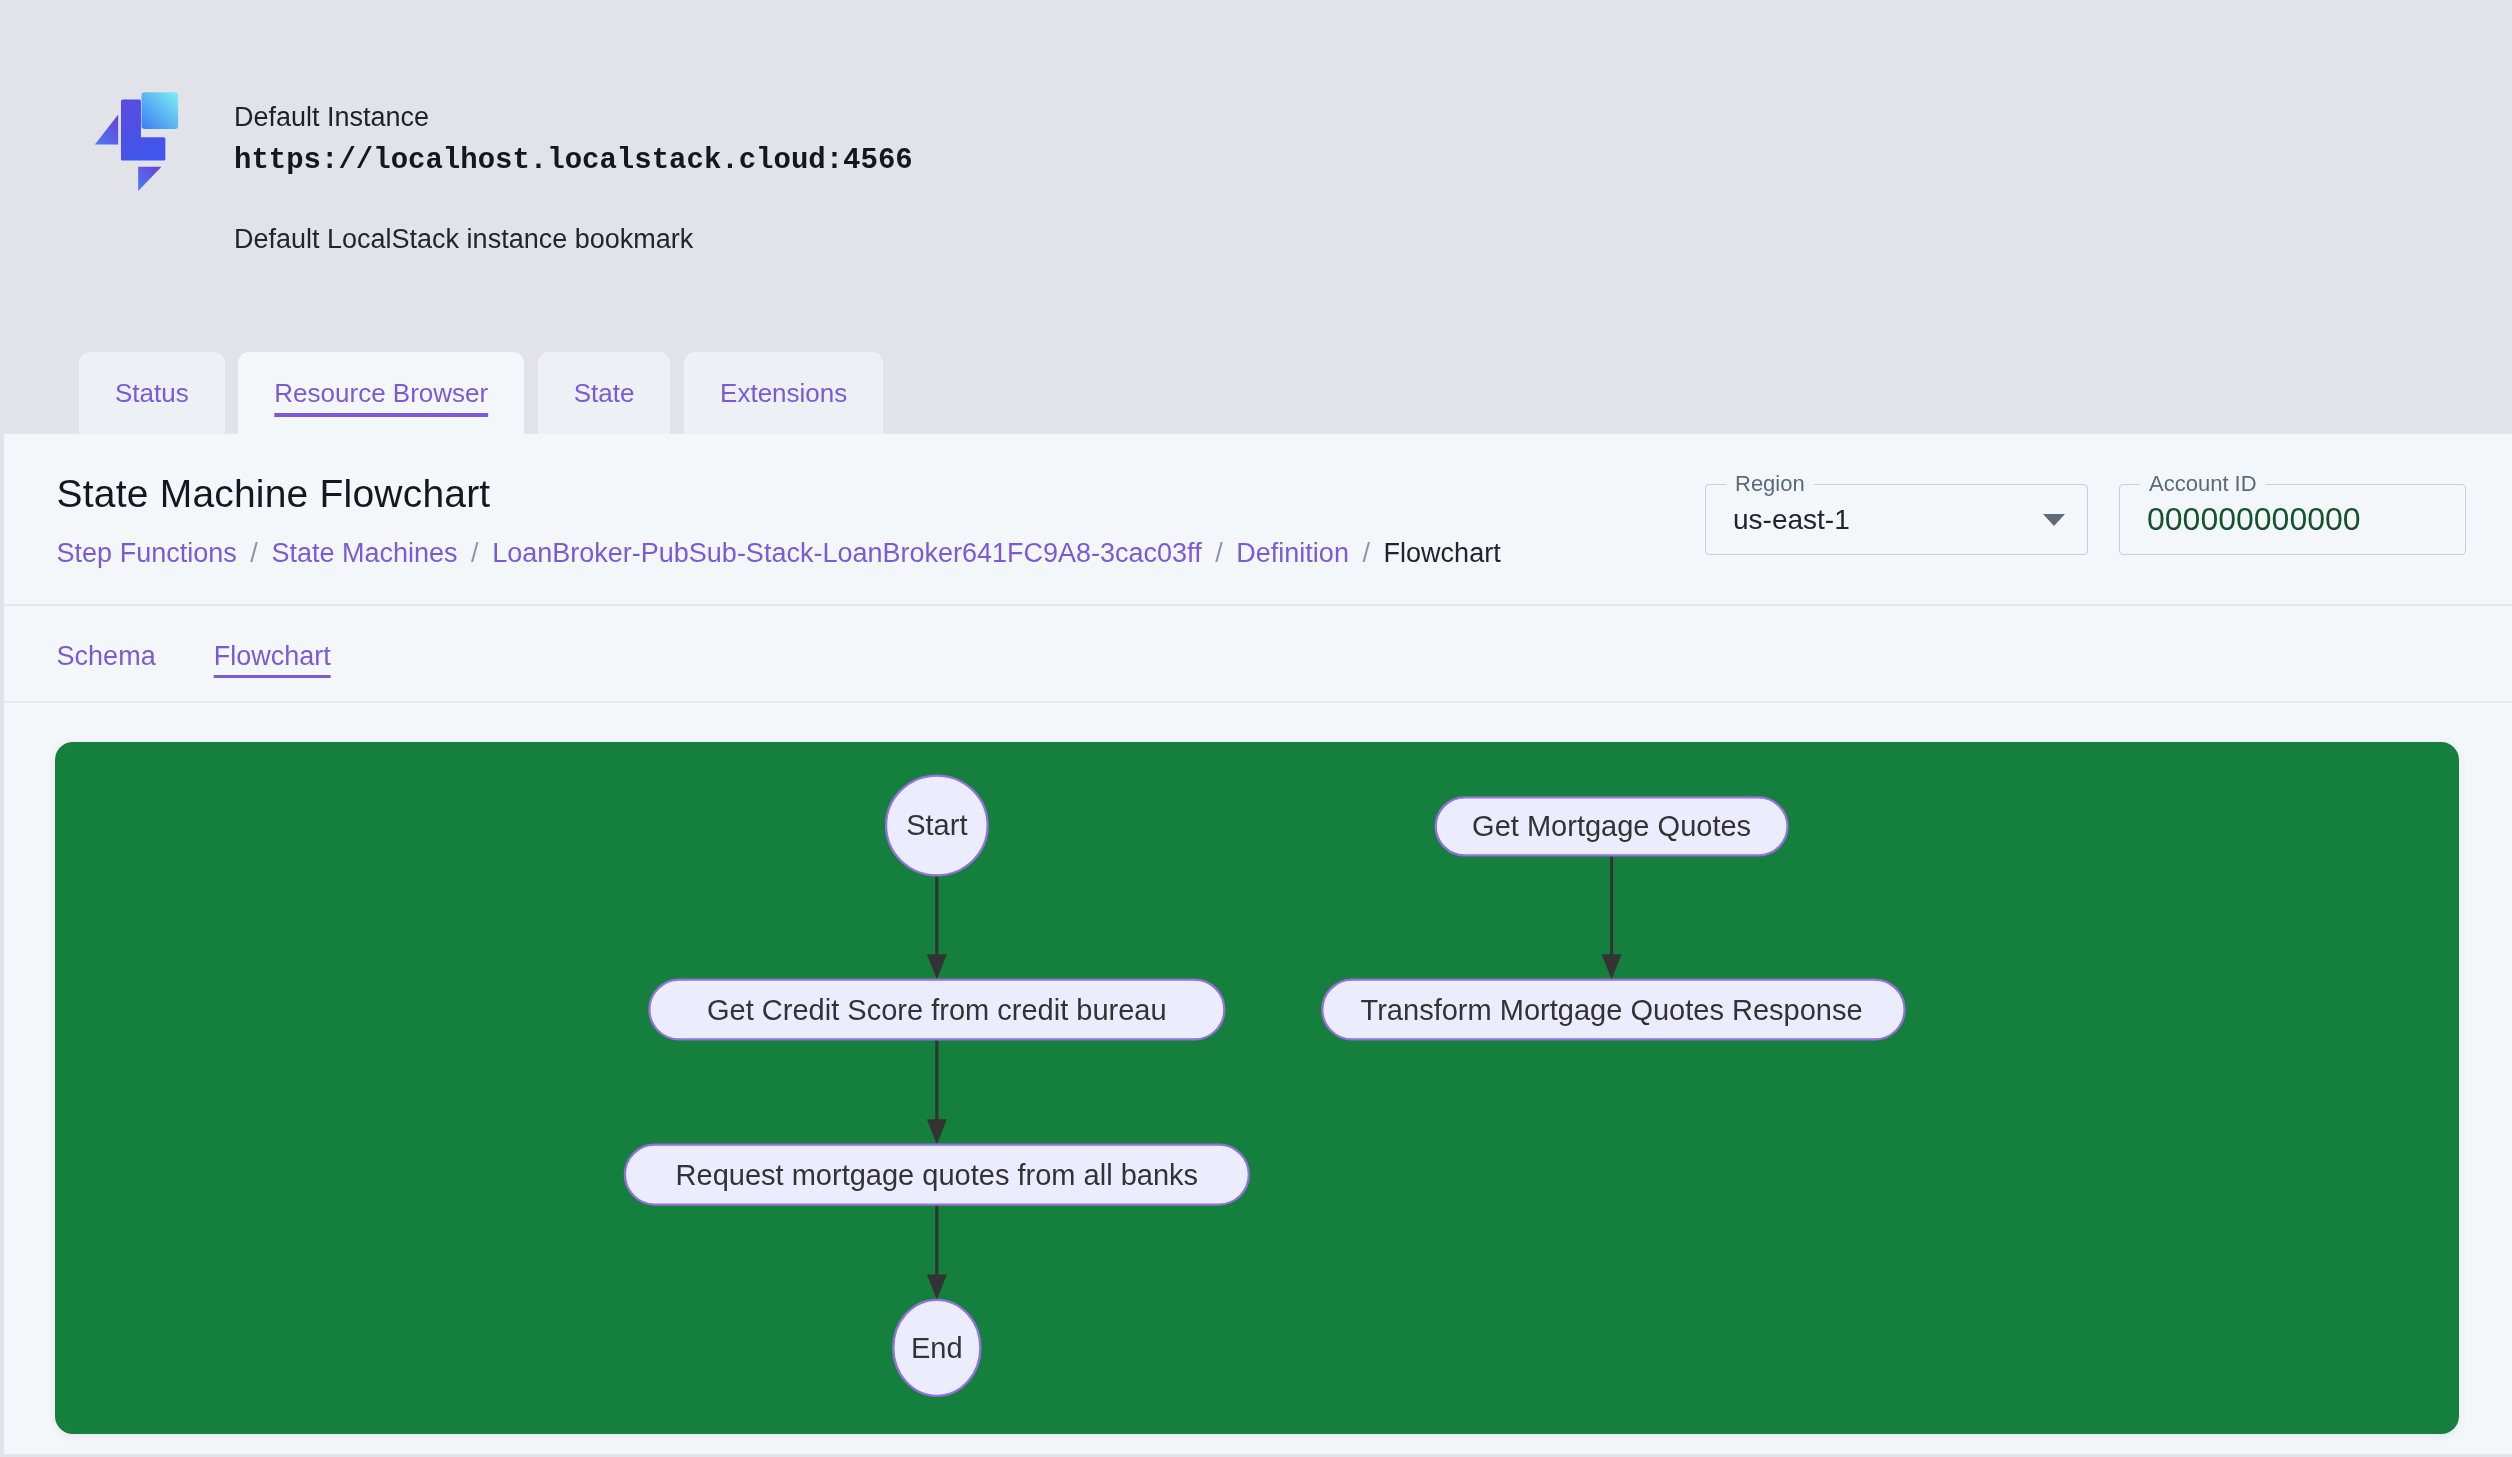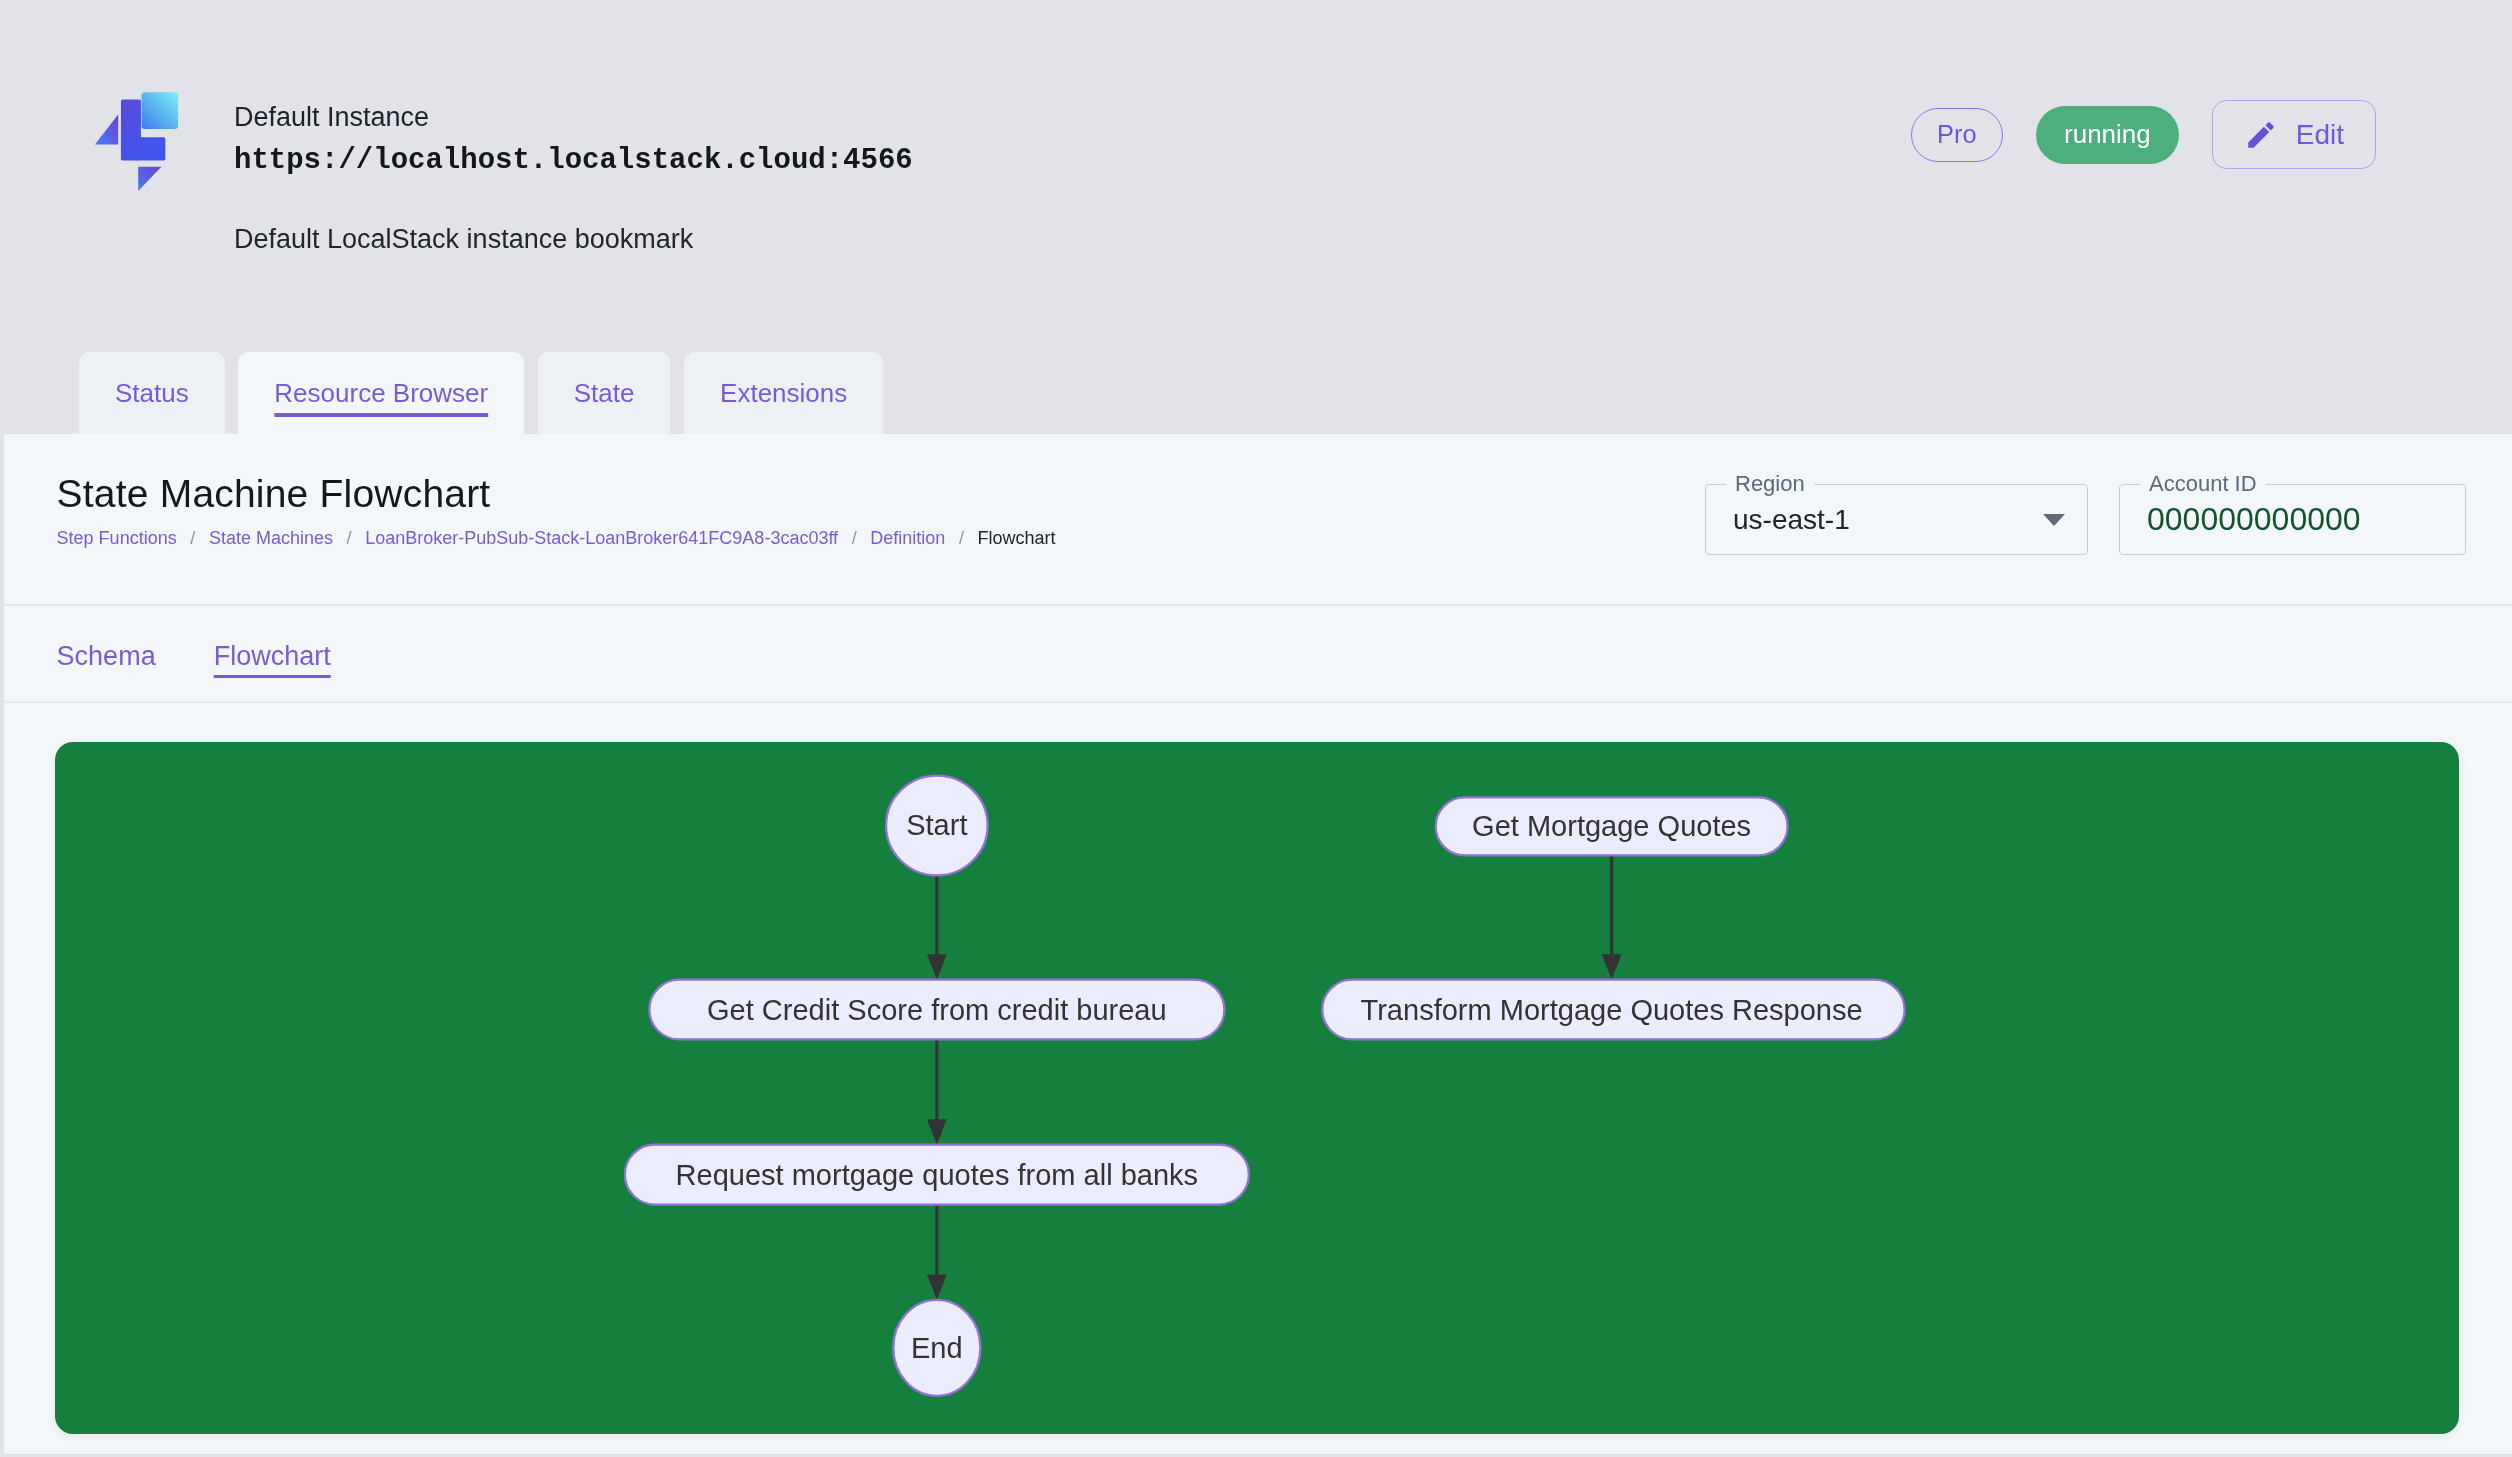--- a/index.html
+++ b/index.html
@@ -31,21 +31,21 @@
   .tabs { position:absolute; left:79px; top:352px; height:82px; display:flex; gap:13.6px; }
   .tab { padding:0 36px; display:flex; align-items:center; font-size:26px; color:#7A5AD6;
     background:#EDF0F4; border-radius:11px 11px 0 0; cursor:pointer; white-space:nowrap; }
   .tab.active { background:#F4F7FA; text-decoration:underline; text-decoration-thickness:3.6px;
     text-underline-offset:11px; text-decoration-color:#7A5AD6; }
 
   
   .panel { position:absolute; top:434px; left:3.6px; right:0; bottom:2.7px; background:#F4F7FA; }
 
   .page-title { position:absolute; left:53px; top:38px; margin:0; font-size:39px; font-weight:500; color:#14171C; letter-spacing:0.2px; }
-  .breadcrumb { position:absolute; left:53px; top:94px; display:flex; align-items:flex-start; gap:13.6px; font-size:18px; white-space:nowrap; }
+  .breadcrumb { position:absolute; left:53px; top:104px; display:flex; align-items:flex-start; gap:13.6px; font-size:27px; white-space:nowrap; }
   .crumb { color:#7A5AD6; cursor:pointer; }
   .crumb.current { color:#20242B; cursor:default; }
   .sep { color:#8D97A5; }
 
   .fields { position:absolute; right:46px; top:50px; display:flex; gap:31px; }
   .field { position:relative; height:71px; border:1.8px solid #C6CED8; border-radius:4px; display:flex; align-items:center; background:transparent; }
   .field > label { position:absolute; top:-13.6px; left:20px; font-size:22px; color:#5A6A7A; background:#F4F7FA; padding:0 9px; line-height:1.2; }
   .field .value { font-size:28px; color:#20242B; padding-left:27px; }
   .field.select { width:383px; cursor:pointer; }
   .field.account { width:347px; }
@@ -89,30 +89,20 @@
     <rect x="50" y="3" width="33" height="33" rx="3" fill="url(#gSq)"></rect>
     <polygon points="47,70 68,70 47,92" fill="url(#gTri)"></polygon>
   </svg>
 
   <div class="instance">
     <div class="instance-name">Default Instance</div>
     <div class="instance-url">https://localhost.localstack.cloud:4566</div>
     <div class="instance-desc">Default LocalStack instance bookmark</div>
   </div>
 
-  <div class="header-actions">
-    <span class="chip chip-pro">Pro</span>
-    <span class="chip chip-running">running</span>
-    <button class="edit-btn">
-      <svg viewBox="0 0 24 24">
-        <path d="M3 17.25V21h3.75L17.81 9.94l-3.75-3.75L3 17.25zM20.71 7.04c.39-.39.39-1.02 0-1.41l-2.34-2.34c-.39-.39-1.02-.39-1.41 0l-1.83 1.83 3.75 3.75 1.83-1.83z"></path>
-      </svg>
-      <span>Edit</span>
-    </button>
-  </div>
 </header>
 
 <nav class="tabs">
   <div class="tab">Status</div>
   <div class="tab active">Resource Browser</div>
   <div class="tab">State</div>
   <div class="tab">Extensions</div>
 </nav>
 
 <main class="panel">

